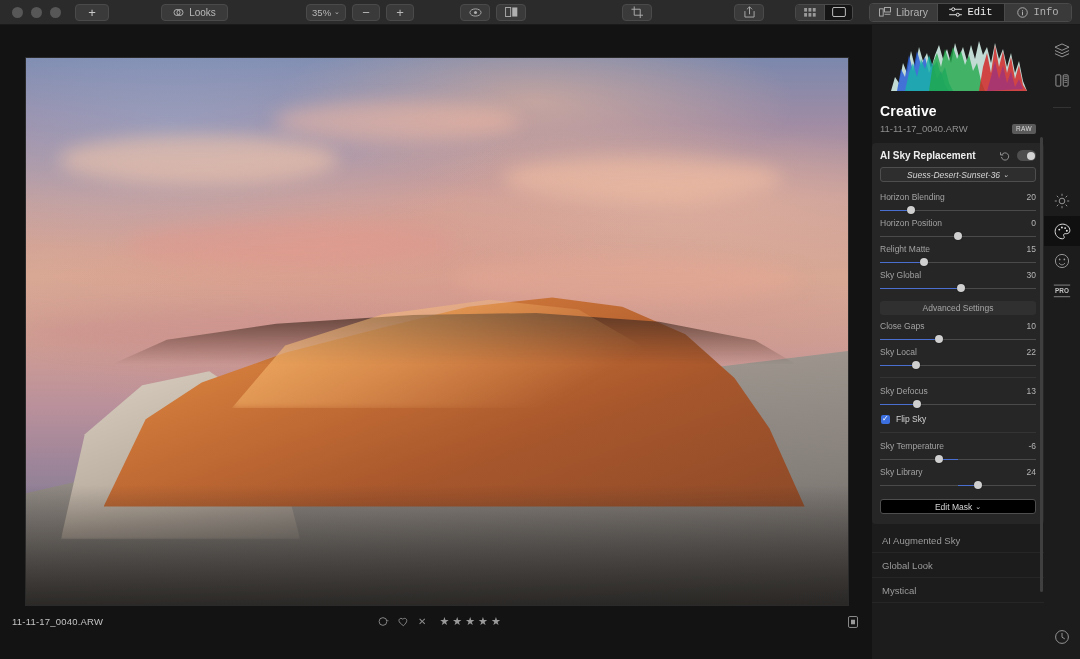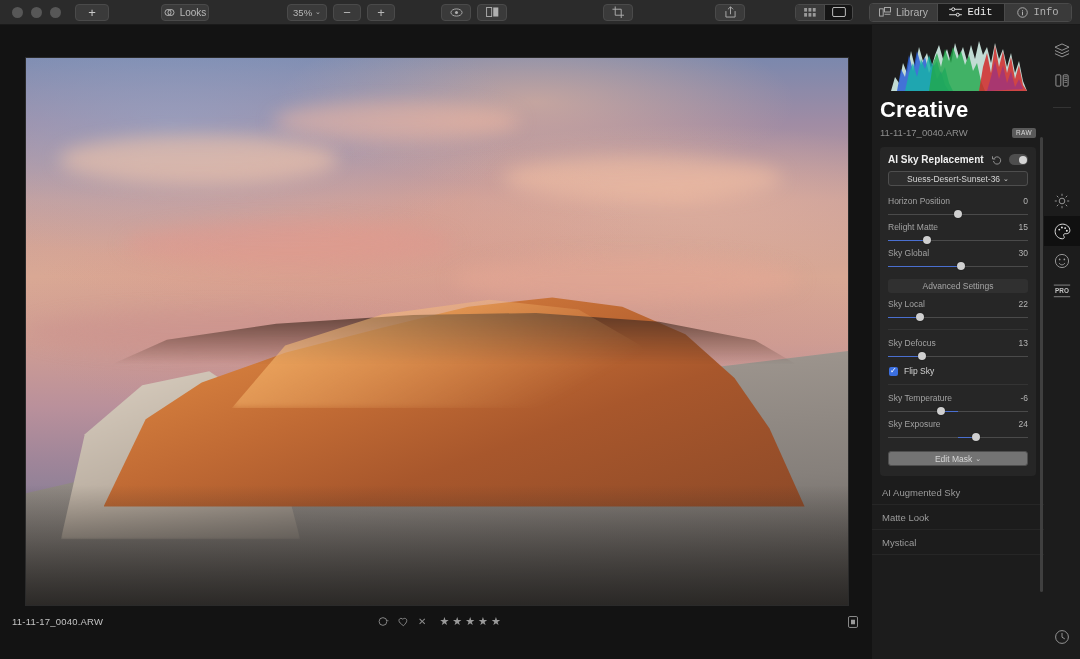--- a/index.html
+++ b/index.html
@@ -21,21 +21,21 @@
   }
   .traffic { display: flex; gap: 8px; padding-left: 12px; align-items: center; }
   .tl-dot { width: 11px; height: 11px; border-radius: 50%; background: #575757; }
   .tb-btn {
     height: 17px; border: 1px solid #4a4a4a; border-radius: 4px;
     background: #3a3a3a; color: #b8b8b8; font-size: 10px;
     display: flex; align-items: center; justify-content: center;
     padding: 0 7px; gap: 5px;
   }
   .tb-plus { width: 34px; margin-left: 14px; font-size: 13px; color: #c9c9c9; }
-  .looks-btn { width: 48px; }
+  .looks-btn { width: 67px; }
   .zoom-sel { width: 40px; font-size: 9.5px; gap: 3px; }
   .zoom-step { width: 28px; font-size: 13px; }
   .icon-btn { width: 30px; }
   .seg { display: flex; border: 1px solid #4a4a4a; border-radius: 4px; overflow: hidden; height: 17px;}
   .seg > div { width: 28px; display:flex; align-items:center; justify-content:center; background:#3a3a3a; }
   .seg > div.active { background: #151515; }
   .seg > div + div { border-left: 1px solid #4a4a4a; }
 
   .grp { display: flex; align-items: center; gap: 6px; }
   .tb-spacer { flex: 1; }
@@ -115,45 +115,45 @@
   .sb-tools { position:absolute; left:378px; display:flex; align-items:center; gap:9px; color:#8d8d8d; font-size:11px;}
   .stars { display:flex; gap:3px; color:#9a9a9a; font-size:11px; margin-left:4px; }
   .sb-trash { position:absolute; right:14px; color:#9a9a9a; }
 
   
   .rightpanel {
     position:absolute; right:36px; top:25px; width:172px; height:634px;
     background:#1c1c1c; overflow:hidden;
   }
   .histo { width:150px; height:58px; margin:8px auto 0; position:relative; }
-  .panel-title { color:#fff; font-size:22px; font-weight:bold; padding:6px 0 0 8px; letter-spacing:.2px;}
+  .panel-title { color:#fff; font-size:14px; font-weight:bold; padding:12px 0 0 8px; letter-spacing:.2px;}
   .panel-file { display:flex; align-items:center; justify-content:space-between; padding:4px 8px 9px 8px; }
   .panel-file span.fname { color:#8f8f8f; font-size:9.5px; }
   .raw-badge { background:#5a5a5a; color:#d8d8d8; font-size:6.5px; padding:1.5px 4px; border-radius:2px; letter-spacing:.4px; }
 
-  .filter-card { background:#262626; border-radius:4px; margin:0 8px; padding:0 0 6px 0; }
+  .filter-card { background:#262626; border-radius:4px; margin:0 0; padding:0 0 6px 0; }
   .fc-head { display:flex; align-items:center; justify-content:space-between; padding:7px 8px 6px 8px; }
   .fc-title { color:#efefef; font-size:10px; font-weight:bold; }
   .fc-ctrls { display:flex; align-items:center; gap:7px; color:#9a9a9a; }
   .toggle { width:19px; height:11px; border-radius:6px; background:#4e4e4e; position:relative; }
   .toggle::after { content:""; position:absolute; right:1.5px; top:1.5px; width:8px; height:8px; border-radius:50%; background:#d4d4d4; }
 
   .preset-btn {
     margin:0 8px 8px 8px; height:15px; border:1px solid #4e4e4e; border-radius:3px;
     background:#2e2e2e; color:#d5d5d5; font-size:8.5px;
-    display:flex; align-items:center; justify-content:center; gap:3px;
+    display:flex; align-items:center; justify-content:center; gap:3px;font-style:italic;
   }
   .adv-btn {
     margin:7px 8px 4px 8px; height:14px; border:0; border-radius:3px;
     background:#303030; color:#a5a5a5; font-size:8.5px;
     display:flex; align-items:center; justify-content:center;
   }
   .mask-btn {
     margin:8px 8px 4px 8px; height:15px; border:1px solid #4e4e4e; border-radius:3px;
-    background:#737373; color:#d5d5d5; font-size:8.5px;
+    background:#000000; color:#d5d5d5; font-size:8.5px;
     display:flex; align-items:center; justify-content:center; gap:3px;
   }
 
   .slider { padding: 2px 8px 1px 8px; }
   .sl-row { display:flex; justify-content:space-between; align-items:baseline; }
   .sl-label { color:#a2a2a2; font-size:8.5px; }
   .sl-val { color:#b5b5b5; font-size:8.5px; }
   .track { position:relative; height:10px; margin-top:3px; }
   .track .base { position:absolute; top:4.5px; left:0; right:0; height:1px; background:#4a4a4a; }
   .track .fill { position:absolute; top:4.5px; height:1px; background:#4a6fd0; }
@@ -405,20 +405,31 @@
         </span>
       </div>
 
       <div class="preset-btn">
         <span>Suess-Desert-Sunset-36</span>
         <span style="font-size:7px">⌄</span>
       </div>
 
       <div class="slider">
         <div class="sl-row">
+            <span class="sl-label">Horizon Blending</span>
+            <span class="sl-val">20</span>
+          </div>
+        <div class="track">
+            <div class="base"></div>
+            <div class="fill" style="left:0;width:20%"></div>
+            <div class="knob" style="left:20%"></div>
+          </div>
+      </div>
+      <div class="slider">
+        <div class="sl-row">
             <span class="sl-label">Horizon Position</span>
             <span class="sl-val">0</span>
           </div>
         <div class="track">
             <div class="base"></div>
             <div class="knob" style="left:50%"></div>
           </div>
       </div>
       <div class="slider">
         <div class="sl-row">
@@ -438,20 +449,31 @@
           </div>
         <div class="track">
             <div class="base"></div>
             <div class="fill" style="left:0;width:52%"></div>
             <div class="knob" style="left:52%"></div>
           </div>
       </div>
 
       <div class="adv-btn">Advanced Settings</div>
 
+      <div class="slider">
+        <div class="sl-row">
+            <span class="sl-label">Close Gaps</span>
+            <span class="sl-val">10</span>
+          </div>
+        <div class="track">
+            <div class="base"></div>
+            <div class="fill" style="left:0;width:38%"></div>
+            <div class="knob" style="left:38%"></div>
+          </div>
+      </div>
       <div class="slider">
         <div class="sl-row">
             <span class="sl-label">Sky Local</span>
             <span class="sl-val">22</span>
           </div>
         <div class="track">
             <div class="base"></div>
             <div class="fill" style="left:0;width:23%"></div>
             <div class="knob" style="left:23%"></div>
           </div>
@@ -484,39 +506,39 @@
             <span class="sl-val">-6</span>
           </div>
         <div class="track">
             <div class="base"></div>
             <div class="fill" style="left:38%;width:12%"></div>
             <div class="knob" style="left:38%"></div>
           </div>
       </div>
       <div class="slider">
         <div class="sl-row">
-            <span class="sl-label">Sky Exposure</span>
+            <span class="sl-label">Sky Library</span>
             <span class="sl-val">24</span>
           </div>
         <div class="track">
             <div class="base"></div>
             <div class="fill" style="left:50%;width:13%"></div>
             <div class="knob" style="left:63%"></div>
           </div>
       </div>
 
       <div class="mask-btn">
         <span>Edit Mask</span>
         <span style="font-size:7px">⌄</span>
       </div>
     </div>
 
     <div class="flist">
       <div class="flist-item">AI Augmented Sky</div>
-      <div class="flist-item">Matte Look</div>
+      <div class="flist-item">Global Look</div>
       <div class="flist-item">Mystical</div>
 
     </div>
 
     <div class="scrollbar"></div>
   </div>
 
   <div class="rail">
     <div style="height:10px"></div>
     <div class="rail-icon">

